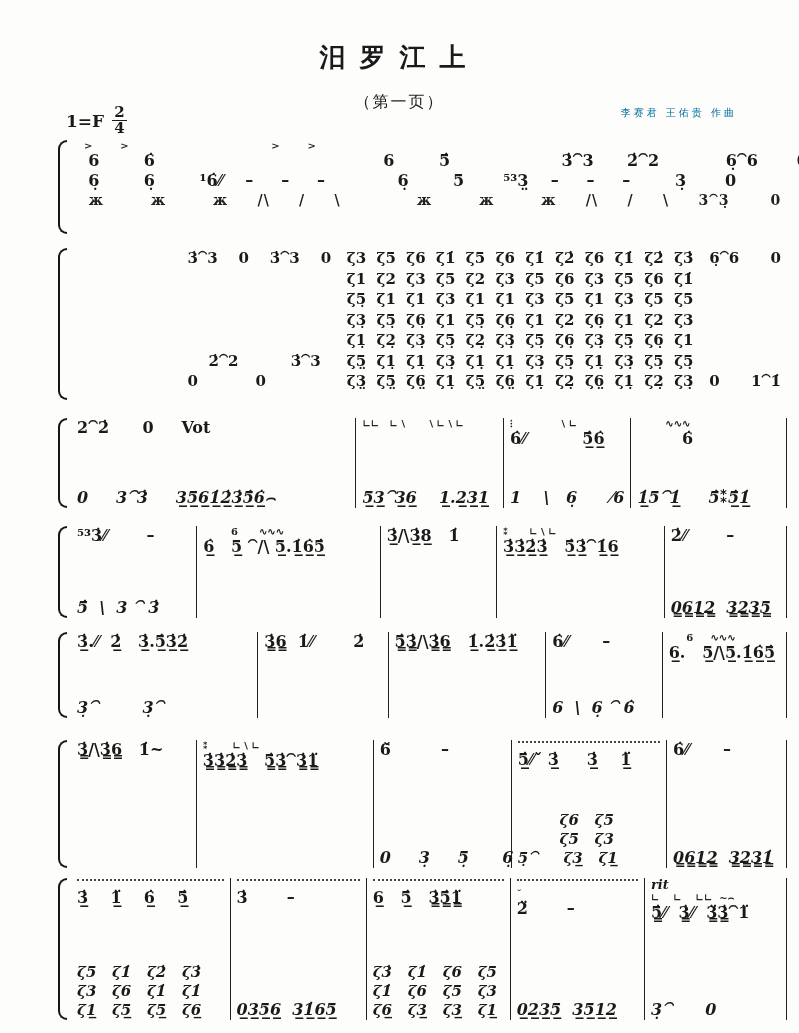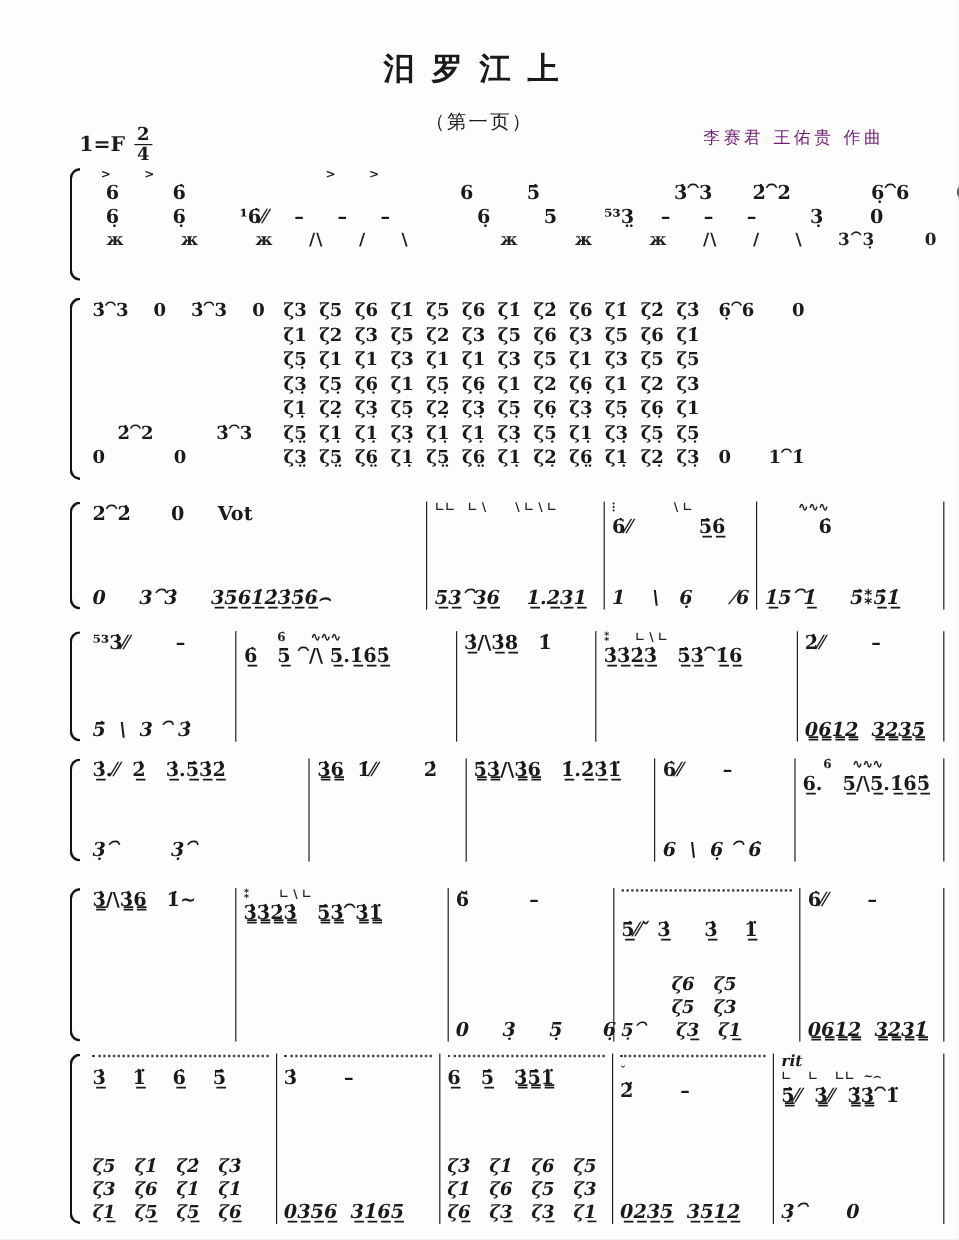--- a/index.html
+++ b/index.html
@@ -8,21 +8,21 @@
   
   #title{position:absolute;top:40px;left:0;width:100%;text-align:center;
          font-size:26px;font-weight:bold;letter-spacing:14px;}
   #subtitle{position:absolute;top:92px;left:0;width:100%;text-align:center;
          font-size:16px;letter-spacing:2px;}
   #keysig{position:absolute;top:105px;left:66px;font-size:17px;font-weight:bold;
          display:flex;align-items:center;gap:8px;}
   .frac{display:inline-flex;flex-direction:column;align-items:center;line-height:1;
         font-size:15px;font-weight:bold;}
   .frac .num{border-bottom:1.5px solid #1a1a1a;padding:0 2px;}
-  #credits{position:absolute;top:106px;right:62px;font-size:14px;color:#701a75;
+  #credits{position:absolute;top:106px;right:62px;font-size:10px;color:#0369a1;
          letter-spacing:3px;}
   
   .system{position:absolute;left:58px;right:12px;display:flex;align-items:stretch;}
   .system.bracket::before{content:"";flex:0 0 7px;margin-right:4px;
         border:2.5px solid #151515;border-right:none;border-radius:10px 0 0 10px;}
   .measure{position:relative;display:flex;flex-direction:column;
         padding:0 6px;box-sizing:border-box;}
   .measure.bar{border-right:1.6px solid #222;}
   .line{white-space:pre;font-weight:bold;font-size:16px;line-height:20px;}
   .line.bottom{margin-top:auto;font-style:italic;}
@@ -52,21 +52,21 @@
   <div id="score">
       <div class="system bracket" style="top: 140px; height: 94px;">
         <div class="measure" style="width: 726px;">
           <div class="line marks">  &gt;        &gt;                                         &gt;        &gt;</div>
           <div class="line line">  6        6̇                                         6        5̇                    3̇⁀3      2̇⁀2            6̣⁀6       0</div>
           <div class="line line">  6̣        6̣        ¹6̇⁄⁄    –     –     –             6̣        5       ⁵³3̤    –     –     –        3̣       0               5̇</div>
           <div class="line sym">  ж        ж        ж     /\     /     \             ж        ж        ж     /\     /     \     3⁀3̣       0      1⁀1̇        5</div>
         </div>
       </div>
       <div class="system bracket" style="top: 248px; height: 152px;">
-        <div class="measure" style="width: 726px;">
+        <div class="measure" style="width: 726px; align-items: flex-end;">
           <div class="line flex hflex"><div class="part line cadenza">3̇⁀3    0    3̇⁀3    0   
 
 
 
 
     2̇⁀2          3̇⁀3   
 0           0          </div><div class="part line cadenza">ζ3  ζ5  ζ6  ζ1̇  ζ5  ζ6  ζ1̇  ζ2̇  ζ6  ζ1̇  ζ2̇  ζ3̇
 ζ1  ζ2  ζ3  ζ5  ζ2  ζ3  ζ5  ζ6  ζ3  ζ5  ζ6  ζ1̇
 ζ5̣  ζ1  ζ1  ζ3  ζ1  ζ1  ζ3  ζ5  ζ1  ζ3  ζ5  ζ5
 ζ3̣  ζ5̣  ζ6̣  ζ1  ζ5̣  ζ6̣  ζ1  ζ2  ζ6̣  ζ1  ζ2  ζ3
@@ -147,21 +147,21 @@
           <div class="line line">3̳̇/\3̳̇6̳   1̇~</div>
         </div>
         <div class="measure bar" style="width: 180px;">
           <div class="line marks">⁑       ∟ \ ∟</div>
           <div class="line line">3̳̇3̳̇2̳̇3̳̇   5̳̇3̳̇⁀3̳̇1̳̈</div>
         </div>
         <div class="measure bar" style="width: 138px;">
           <div class="line line">6̌         –</div>
           <div class="line line bottom">0     3̣     5̣      6̣</div>
         </div>
-        <div class="measure bar" style="width: 158px; gap: 15px;">
+        <div class="measure bar" style="width: 158px;">
           <div class="line dots8"></div>
           <div class="line line">5̲̇⁄⁄ˇ 3̲̇     3̲̇    1̲̈</div>
           <div class="line chords bottom">        ζ6   ζ5
         ζ5   ζ3
 5̣⁀     ζ3̲   ζ1̲</div>
         </div>
         <div class="measure bar" style="width: 122px;">
           <div class="line line">6̇⁄⁄      –</div>
           <div class="line line bottom">0̳6̳1̳2̳  3̳2̳3̳1̳̇</div>
         </div>

